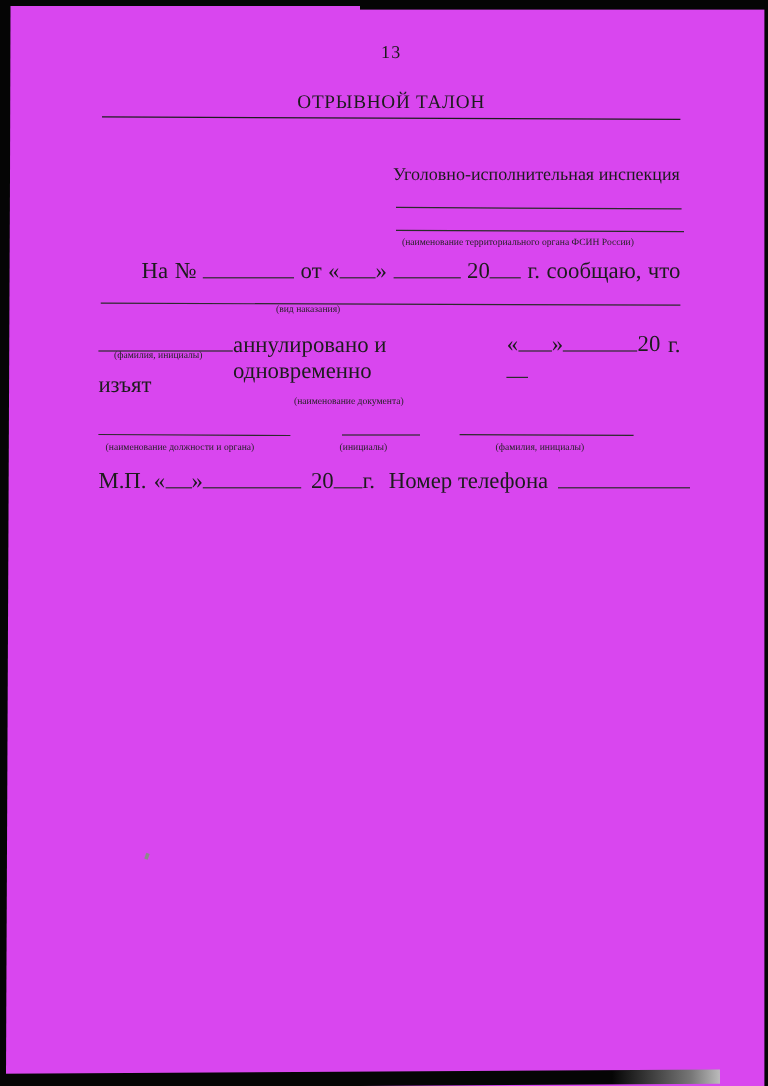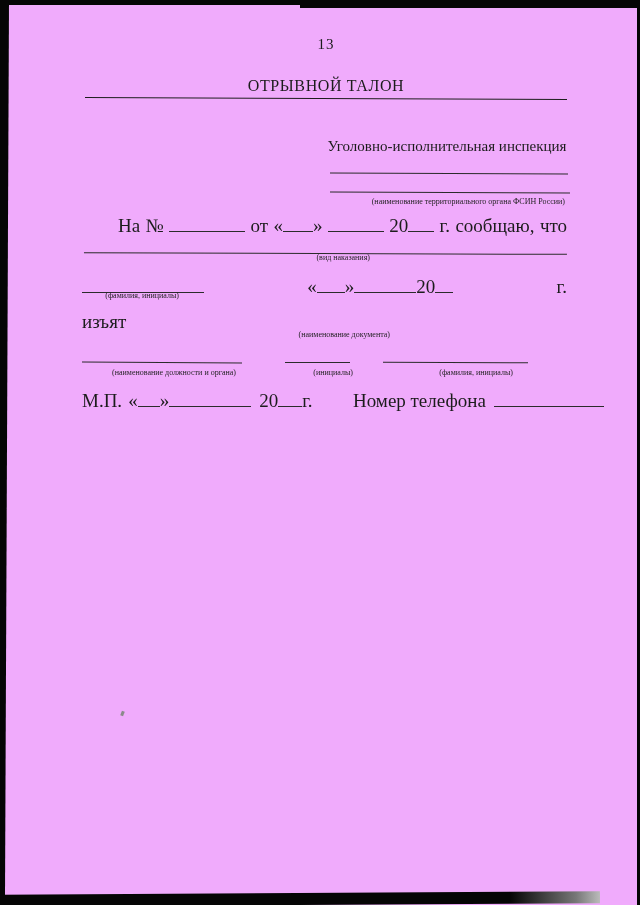--- a/index.html
+++ b/index.html
@@ -1,33 +1,33 @@
 <!DOCTYPE html>
 <html><head>
 <meta charset="utf-8">
 <style>
   html,body{margin:0;padding:0;background:#fff;}
-  .scan{position:relative;width:640px;height:905px;background:#f0abfc;overflow:hidden;
+  .scan{position:relative;width:640px;height:905px;background:#d946ef;overflow:hidden;
         font-family:"Liberation Serif","DejaVu Serif",serif;color:#1c1c1c;}
   
   .edge{position:absolute;background:#050505;}
   .edge-left{left:0;top:0;width:9px;height:905px;clip-path:polygon(0 0,100% 0,55% 100%,0 100%);}
   .edge-top{left:0;top:0;width:640px;height:5px;}
   .edge-top-right{left:300px;top:0;width:340px;height:8px;}
   .edge-right{right:0;top:0;width:3px;height:905px;}
   .edge-bottom{left:0;top:893px;width:600px;height:12px;transform:rotate(-0.35deg);
                background:linear-gradient(90deg,#050505 0%,#050505 85%,#777 96%,#bbb 100%);}
   
   .abs{position:absolute;white-space:nowrap;}
   .pageno{left:0;top:36px;width:652px;text-align:center;font-size:15px;letter-spacing:1px;}
   .title{left:0;top:77px;width:652px;text-align:center;font-size:16px;letter-spacing:0.6px;}
   .title-rule{left:85px;top:98px;width:482px;border-top:1.6px solid #1d1d1d;transform:rotate(0.25deg);}
   .insp{left:327px;top:138px;width:240px;text-align:center;font-size:15px;}
   .hl{position:absolute;border-top:1.4px solid #2b2b2b;height:0;}
-  .cap{position:absolute;font-size:8px;color:#1f1f1f;text-align:right;white-space:nowrap;}
+  .cap{position:absolute;font-size:8px;color:#1f1f1f;text-align:left;white-space:nowrap;}
   .row{position:absolute;display:flex;align-items:baseline;font-size:19px;}
   .between{justify-content:space-between;}
   .bl{display:inline-block;border-bottom:1.4px solid #2b2b2b;height:0.82em;}
   .grow{flex:1 1 auto;}
   .speck{position:absolute;left:121px;top:711px;width:3px;height:5px;background:#8a8a8a;transform:rotate(20deg);}
 </style>
 </head>
 <body>
 
 <div class="scan">
@@ -61,20 +61,21 @@
     <span>что</span>
   </div>
 
   <div class="row" style="left:84px;top:237px;width:483px;">
     <span class="bl grow" style="transform:rotate(0.2deg);"></span>
   </div>
   <div class="cap" style="left:230px;top:253px;width:140px;">(вид наказания)</div>
 
   <div class="row between" style="left:82px;top:276px;width:485px;">
     <span class="bl" style="width:122px;"></span>
+    <span>аннулировано и одновременно</span>
     <span><span>«</span><span class="bl" style="width:28px;"></span><span>»</span><span class="bl" style="width:62px;"></span><span>20</span><span class="bl" style="width:18px;"></span></span>
     <span>г.</span>
   </div>
   <div class="cap" style="left:95px;top:291px;width:84px;">(фамилия, инициалы)</div>
 
   <div class="row" style="left:82px;top:311px;width:485px;flex-direction:column;">
     <span style="margin-right:14px;">изъят</span>
     <span class="bl grow" style="transform:rotate(0.15deg);"></span>
   </div>
   <div class="cap" style="left:245px;top:330px;width:145px;">(наименование документа)</div>
@@ -84,18 +85,18 @@
   <div class="hl" style="left:383px;top:362px;width:145px;transform:rotate(0.25deg);"></div>
   <div class="cap" style="left:88px;top:368px;width:148px;">(наименование должности и органа)</div>
   <div class="cap" style="left:283px;top:368px;width:70px;">(инициалы)</div>
   <div class="cap" style="left:413px;top:368px;width:100px;">(фамилия, инициалы)</div>
 
   <div class="row" style="left:82px;top:390px;">
     <span style="margin-right:6px;">М.П.</span>
     <span><span>«</span><span class="bl" style="width:22px;"></span><span>»</span><span class="bl" style="width:82px;"></span></span>
     <span style="margin-left:8px;"><span>20</span><span class="bl" style="width:24px;"></span><span>г.</span></span>
   </div>
-  <div class="row" style="left:353px;top:390px;text-align:right;">
+  <div class="row" style="left:324px;top:390px;text-align:right;">
     <span style="margin-right:8px;">Номер телефона</span>
     <span class="bl" style="width:110px;"></span>
   </div>
 
 </div>
 
 </body></html>

